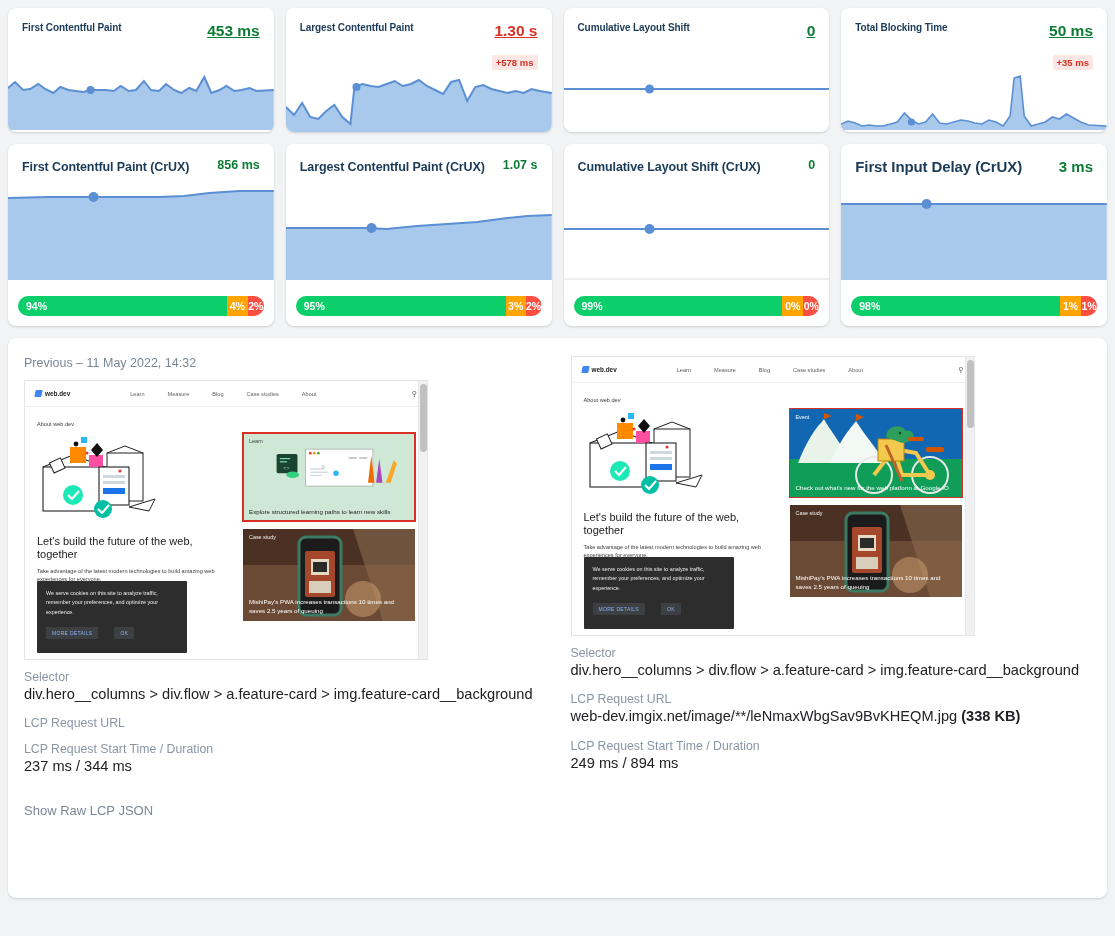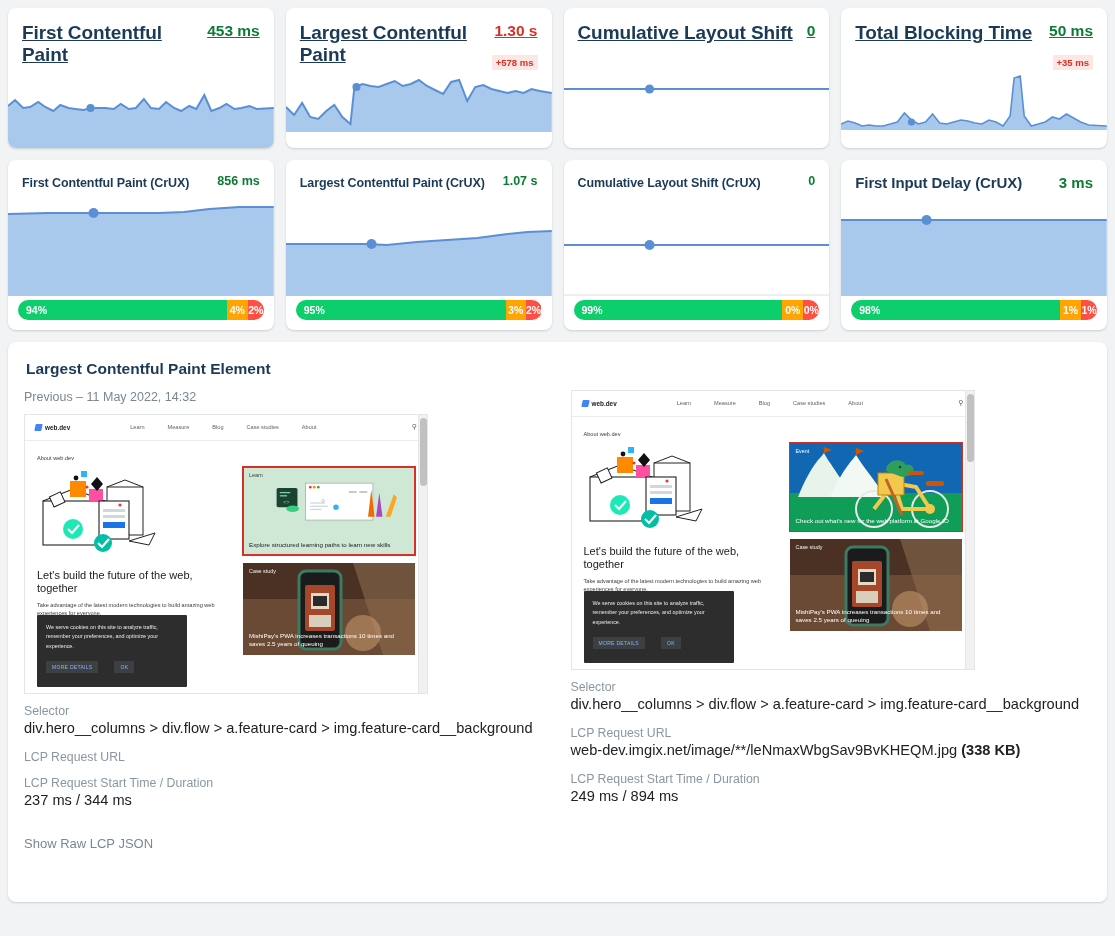--- a/index.html
+++ b/index.html
@@ -32,21 +32,21 @@
     justify-content: space-between;
     padding: 14px 14px 0 14px;
     min-height: 40px;
   }
   .card-title {
     color: #1b3a57;
     font-weight: bold;
     line-height: 1.15;
     letter-spacing: -.1px;
   }
-  .row1 .card-title { font-size: 19px; text-decoration: underline; }
+  .row1 .card-title { font-size: 10px; }
   .row2 .card-title { font-size: 12.5px; padding-top: 2px; }
   .row2 .big .card-title { font-size: 15px; padding-top: 0; }
 
   .val-wrap { text-align: right; flex: 0 0 auto; padding-left: 8px; }
   .card-value { font-weight: bold; white-space: nowrap; }
   .row1 .card-value { font-size: 15.5px; text-decoration: underline; }
   .row2 .card-value { font-size: 12.5px; }
   .row2 .big .card-value { font-size: 15px; }
   .v-good { color: #0b7c33; }
   .v-bad  { color: #d93025; }
@@ -58,21 +58,21 @@
     padding: 2px 4px;
     border-radius: 1px;
     background: #fde7e4;
     color: #d93025;
     white-space: nowrap;
   }
 
   .spark { display: block; width: 100%; }
 
   
-  .dist-wrap { padding: 4px 10px 10px 10px; }
+  .dist-wrap { padding: 16px 10px 10px 10px; }
   .dist {
     display: flex;
     height: 20px;
     border-radius: 10px;
     overflow: hidden;
     font-size: 10.5px;
     font-weight: bold;
     color: #fff;
   }
   .dist > div { display: flex; align-items: center; }
@@ -326,21 +326,20 @@
         <div class="dist">
           <div class="good" style="width:85%">98%</div>
           <div class="ni" style="width:8.5%">1%</div>
           <div class="poor" style="width:6.5%">1%</div>
         </div>
       </div>
     </div>
   </div>
 
   <div class="panel">
-    <div class="panel-title">Largest Contentful Paint Element</div>
 
     <div class="cols">
 
       <div class="col">
         <div class="col-head">Previous – 11 May 2022, 14:32</div>
 
         <div class="shot">
           <div class="shot-inner">
             <div class="wnav">
               <div class="wlogo">

